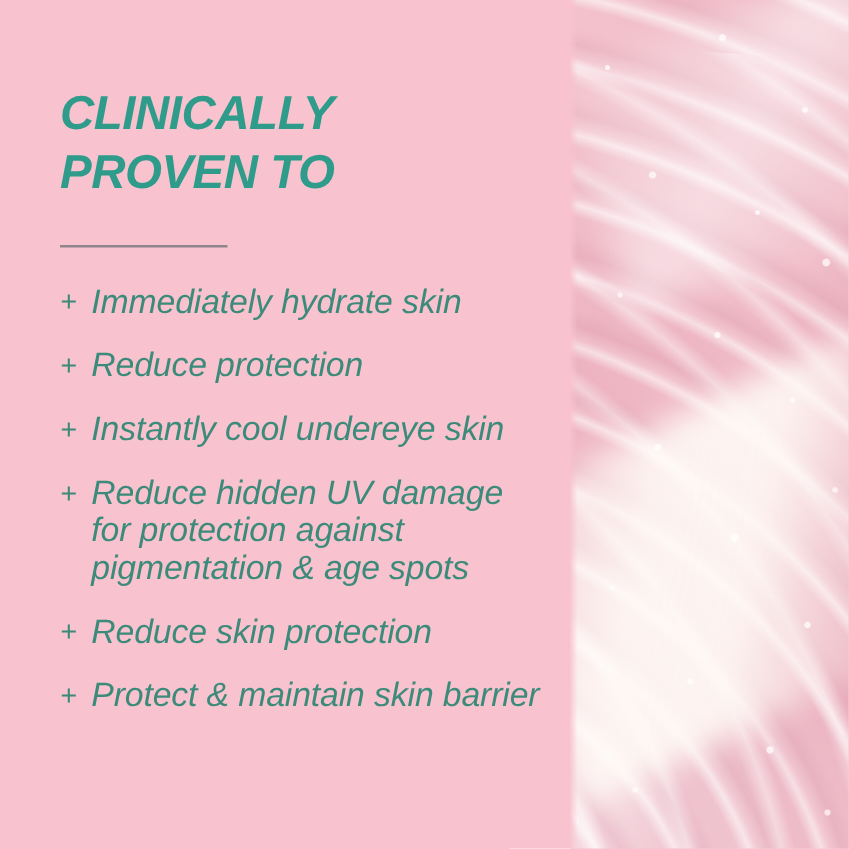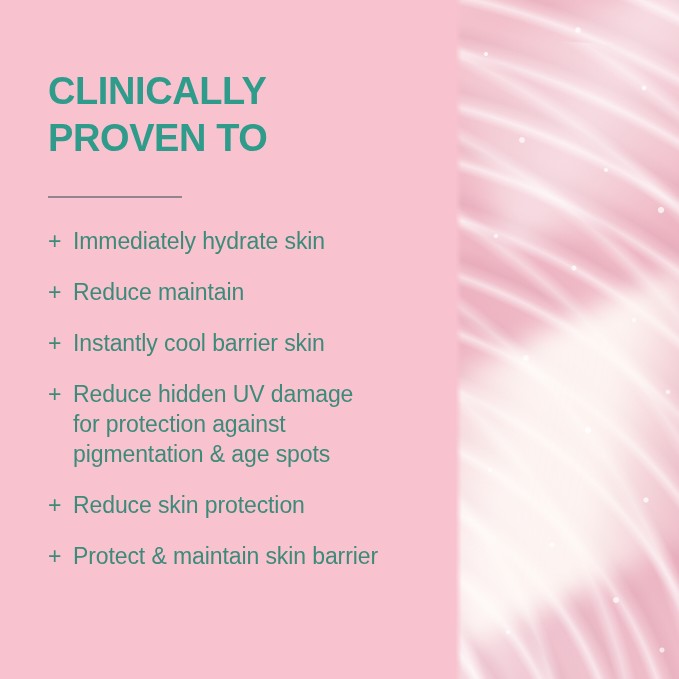--- a/index.html
+++ b/index.html
@@ -19,20 +19,21 @@
   }
 
   
   #left-panel {
     position: absolute;
     left: 0; top: 0;
     width: 456px;
     height: 512px;
     background: #f8c2ce;
     z-index: 3;
+    font-style: italic;
   }
 
   #heading {
     position: absolute;
     left: 48px;
     top: 68px;
     width: 400px;
     color: #2f9b8a;
     font-family: "Liberation Sans", sans-serif;
     font-weight: bold;
@@ -76,21 +77,21 @@
     color: #3c8b7a;
     font-size: 23px;
     line-height: 30px;
     font-weight: normal;
     text-align: left;
   }
 
   .benefit-text {
     flex: 1 1 auto;
     color: #3c8b7a;
-    font-size: 23px;
+    font-size: 27px;
     line-height: 30px;
     letter-spacing: -0.1px;
     white-space: pre-line;
   }
 
   
   #photo {
     position: absolute;
     left: 456px;
     top: 0;
@@ -221,26 +222,26 @@
 
     <ul id="benefit-list">
 
       <li class="benefit-row">
         <span class="plus-icon">+</span>
         <span class="benefit-text">Immediately hydrate skin</span>
       </li>
 
       <li class="benefit-row">
         <span class="plus-icon">+</span>
-        <span class="benefit-text">Reduce maintain</span>
-      </li>
-
-      <li class="benefit-row">
-        <span class="plus-icon">+</span>
-        <span class="benefit-text">Instantly cool barrier skin</span>
+        <span class="benefit-text">Reduce protection</span>
+      </li>
+
+      <li class="benefit-row">
+        <span class="plus-icon">+</span>
+        <span class="benefit-text">Instantly cool undereye skin</span>
       </li>
 
       <li class="benefit-row">
         <span class="plus-icon">+</span>
         <span class="benefit-text">Reduce hidden UV damage
 for protection against
 pigmentation &amp; age spots</span>
       </li>
 
       <li class="benefit-row">

